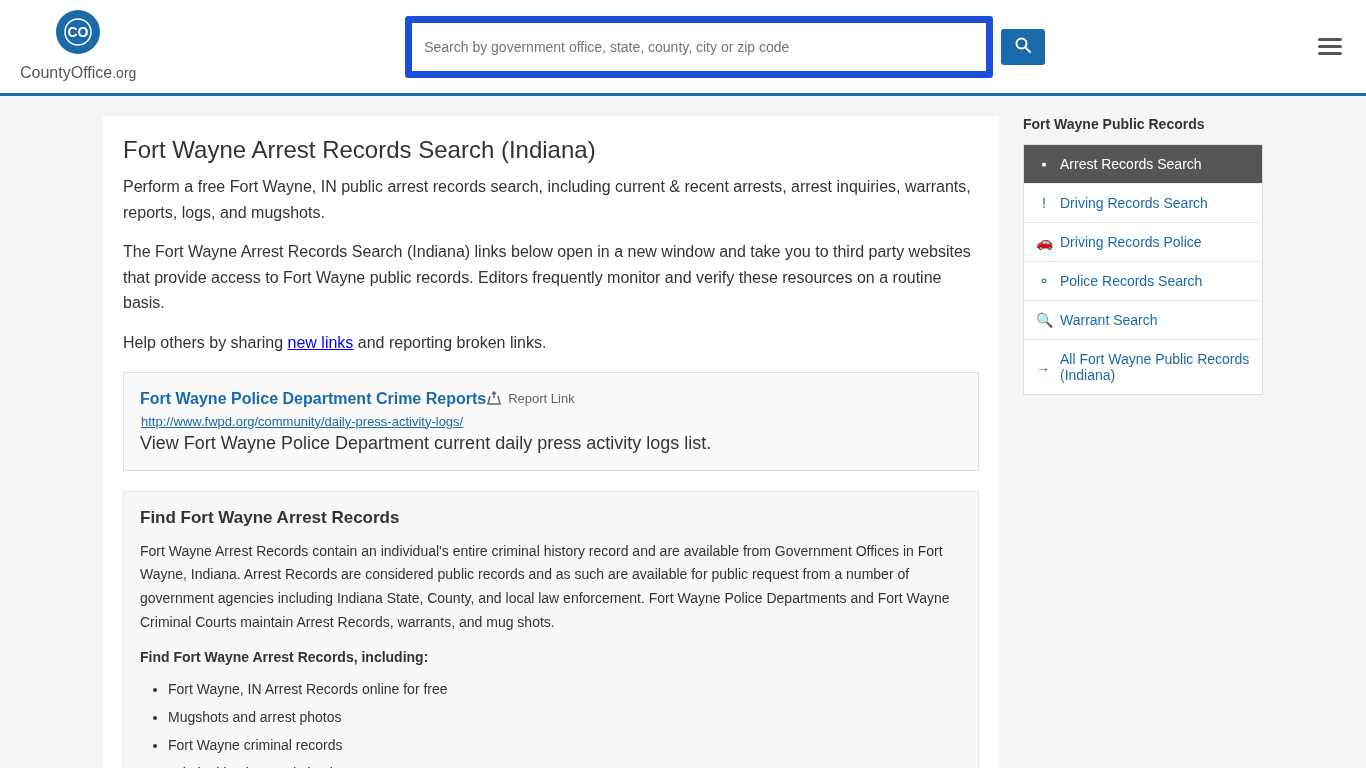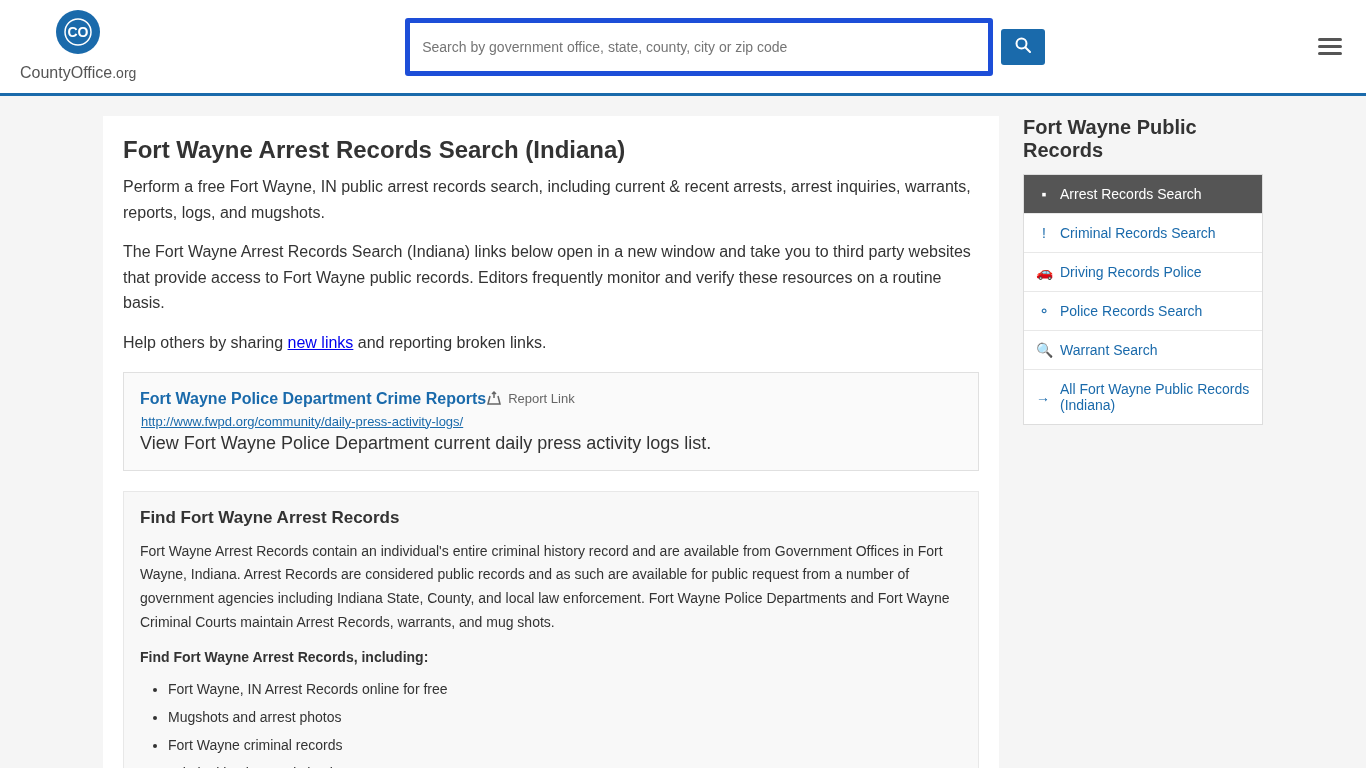--- a/index.html
+++ b/index.html
@@ -45,21 +45,21 @@
       display: flex;
       align-items: center;
       gap: 8px;
       flex: 1;
       max-width: 640px;
       margin: 0 30px;
     }
     .search-input {
       flex: 1;
       padding: 16px 12px;
-      border: 5px solid #1d4ed8;
+      border: 7px solid #1d4ed8;
       border-radius: 3px;
       font-size: 14px;
       color: #999;
     }
     .search-btn {
       background: #1a6aab;
       border: none;
       padding: 8px 14px;
       border-radius: 3px;
       cursor: pointer;
@@ -98,21 +98,21 @@
     
     .content {
       flex: 1;
       background: white;
       padding: 0;
     }
 
     
     .page-title {
       font-size: 24px;
-      font-weight: bold;
+      font-weight: normal;
       color: #333;
       padding: 20px 20px 10px;
     }
 
     
     .breadcrumb {
       background: #f0f0f0;
       padding: 10px 20px;
       font-size: 13px;
       color: #666;
@@ -200,21 +200,21 @@
       line-height: 2;
       font-size: 14px;
     }
 
     
     .sidebar {
       width: 240px;
       flex-shrink: 0;
     }
     .sidebar-title {
-      font-size: 20px;
+      font-size: 14px;
       font-weight: bold;
       color: #333;
       margin-bottom: 12px;
     }
     .sidebar-list {
       list-style: none;
       background: #fff;
       border: 1px solid #ddd;
     }
     .sidebar-list li {
@@ -330,21 +330,21 @@
     <ul class="sidebar-list">
       <li class="active">
         <a href="#">
           <span class="sidebar-icon">▪</span>
           <span>Arrest Records Search</span>
         </a>
       </li>
       <li>
         <a href="#">
           <span class="sidebar-icon">!</span>
-          <span>Criminal Records Search</span>
+          <span>Driving Records Search</span>
         </a>
       </li>
       <li>
         <a href="#">
           <span class="sidebar-icon">🚗</span>
           <span>Driving Records Police</span>
         </a>
       </li>
       <li>
         <a href="#">

